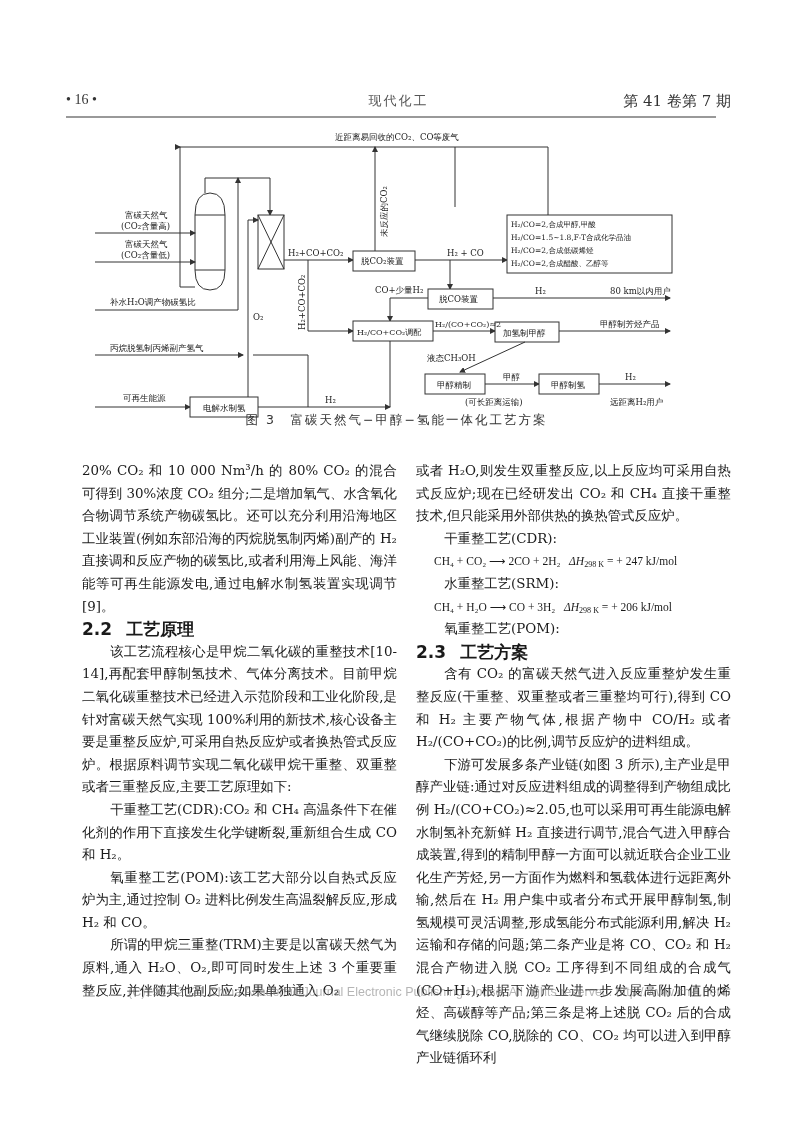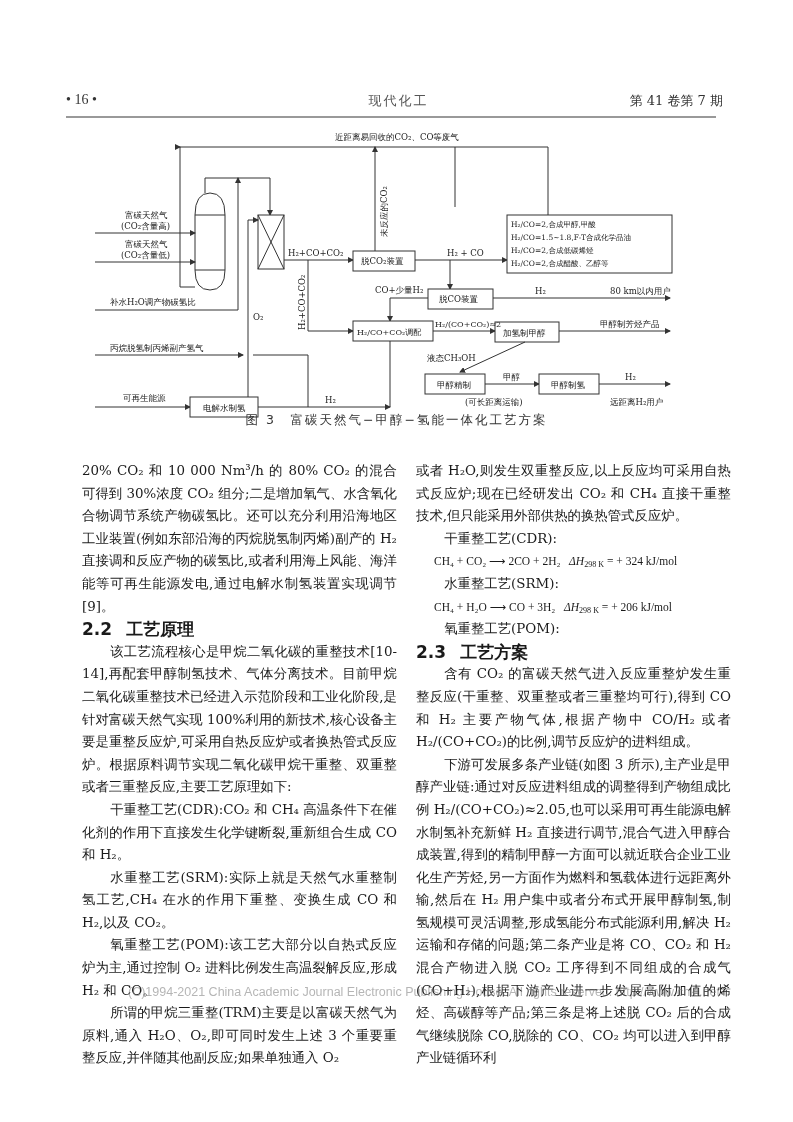--- a/index.html
+++ b/index.html
@@ -2,21 +2,21 @@
 <html><head>
 <meta charset="utf-8">
 <style>
   html, body { margin: 0; padding: 0; background: #ffffff; }
   body { width: 793px; height: 1122px; position: relative; overflow: hidden;
          font-family: "DejaVu Serif", "Liberation Serif", serif; color: #1a1a1a; }
   .header { position: absolute; top: 92px; left: 66px; width: 665px; height: 22px;
             font-size: 13px; color: #333; }
   .header .pg { position: absolute; left: 0; top: 0; font-family: "Liberation Serif", serif; font-size: 14px; }
   .header .jn { position: absolute; left: 0; width: 100%; text-align: center; top: 0; letter-spacing: 2px; color: #555; }
-  .header .iss { position: absolute; right: 8px; top: 0; font-size: 13px; margin-left: 32px; }
+  .header .iss { position: absolute; right: 0; top: 0; font-size: 15px; margin-left: 32px; }
   .header-rule { position: absolute; top: 116px; left: 66px; width: 650px; height: 2px; background: #999; }
   .figure { position: absolute; top: 125px; left: 95px; width: 640px; height: 300px; }
   .figure svg text { font-family: "DejaVu Serif", serif; fill: #222; }
   .caption { position: absolute; top: 412px; left: 0; width: 793px; text-align: center;
              font-size: 12.5px; letter-spacing: 2px; color: #333; font-family: "DejaVu Sans", sans-serif; }
   .col { position: absolute; top: 460px; width: 315px; font-size: 13.4px; line-height: 22.6px; text-align: justify; }
   .col.left { left: 62px; margin-left: 20px; }
   .col.right { left: 416px; width: 315px; }
   .col p { margin: 0; }
   .col .ind { text-indent: 2.1em; }
@@ -150,29 +150,28 @@
   </svg>
 </div>
 
 <div class="caption">图 3　富碳天然气−甲醇−氢能一体化工艺方案</div>
 
 <div class="col left">
   <p>20% CO₂ 和 10 000 Nm³/h 的 80% CO₂ 的混合可得到 30%浓度 CO₂ 组分;二是增加氧气、水含氧化合物调节系统产物碳氢比。还可以充分利用沿海地区工业装置(例如东部沿海的丙烷脱氢制丙烯)副产的 H₂ 直接调和反应产物的碳氢比,或者利用海上风能、海洋能等可再生能源发电,通过电解水制氢装置实现调节[9]。</p>
   <p class="sec"><span class="num">2.2</span><span>工艺原理</span></p>
   <p class="ind">该工艺流程核心是甲烷二氧化碳的重整技术[10-14],再配套甲醇制氢技术、气体分离技术。目前甲烷二氧化碳重整技术已经进入示范阶段和工业化阶段,是针对富碳天然气实现 100%利用的新技术,核心设备主要是重整反应炉,可采用自热反应炉或者换热管式反应炉。根据原料调节实现二氧化碳甲烷干重整、双重整或者三重整反应,主要工艺原理如下:</p>
   <p class="ind">干重整工艺(CDR):CO₂ 和 CH₄ 高温条件下在催化剂的作用下直接发生化学键断裂,重新组合生成 CO 和 H₂。</p>
-  <p class="ind">水重整工艺(SRM):实际上就是天然气水重整制氢工艺,CH₄ 在水的作用下重整、变换生成 CO 和 H₂,以及 CO₂。</p>
   <p class="ind">氧重整工艺(POM):该工艺大部分以自热式反应炉为主,通过控制 O₂ 进料比例发生高温裂解反应,形成 H₂ 和 CO。</p>
   <p class="ind">所谓的甲烷三重整(TRM)主要是以富碳天然气为原料,通入 H₂O、O₂,即可同时发生上述 3 个重要重整反应,并伴随其他副反应;如果单独通入 O₂</p>
 </div>
 
 <div class="col right">
   <p>或者 H₂O,则发生双重整反应,以上反应均可采用自热式反应炉;现在已经研发出 CO₂ 和 CH₄ 直接干重整技术,但只能采用外部供热的换热管式反应炉。</p>
   <p class="ind">干重整工艺(CDR):</p>
-  <div class="eq"><span>CH₄ + CO₂ ⟶ 2CO + 2H₂</span>&nbsp;&nbsp;&nbsp;<span class="dh">ΔH</span><sub>298 K</sub>&nbsp;<span>= + 324 kJ/mol</span></div>
+  <div class="eq"><span>CH₄ + CO₂ ⟶ 2CO + 2H₂</span>&nbsp;&nbsp;&nbsp;<span class="dh">ΔH</span><sub>298 K</sub>&nbsp;<span>= + 247 kJ/mol</span></div>
   <p class="ind">水重整工艺(SRM):</p>
   <div class="eq"><span>CH₄ + H₂O ⟶ CO + 3H₂</span>&nbsp;&nbsp;&nbsp;<span class="dh">ΔH</span><sub>298 K</sub>&nbsp;<span>= + 206 kJ/mol</span></div>
   <p class="ind">氧重整工艺(POM):</p>
   <p class="sec"><span class="num">2.3</span><span>工艺方案</span></p>
   <p class="ind">含有 CO₂ 的富碳天然气进入反应重整炉发生重整反应(干重整、双重整或者三重整均可行),得到 CO 和 H₂ 主要产物气体,根据产物中 CO/H₂ 或者 H₂/(CO+CO₂)的比例,调节反应炉的进料组成。</p>
   <p class="ind">下游可发展多条产业链(如图 3 所示),主产业是甲醇产业链:通过对反应进料组成的调整得到产物组成比例 H₂/(CO+CO₂)≈2.05,也可以采用可再生能源电解水制氢补充新鲜 H₂ 直接进行调节,混合气进入甲醇合成装置,得到的精制甲醇一方面可以就近联合企业工业化生产芳烃,另一方面作为燃料和氢载体进行远距离外输,然后在 H₂ 用户集中或者分布式开展甲醇制氢,制氢规模可灵活调整,形成氢能分布式能源利用,解决 H₂ 运输和存储的问题;第二条产业是将 CO、CO₂ 和 H₂ 混合产物进入脱 CO₂ 工序得到不同组成的合成气(CO+H₂),根据下游产业进一步发展高附加值的烯烃、高碳醇等产品;第三条是将上述脱 CO₂ 后的合成气继续脱除 CO,脱除的 CO、CO₂ 均可以进入到甲醇产业链循环利</p>
 </div>
 
 <div class="watermark">(C)1994-2021 China Academic Journal Electronic Publishing House. All rights reserved.    http://www.cnki.net</div>
 

